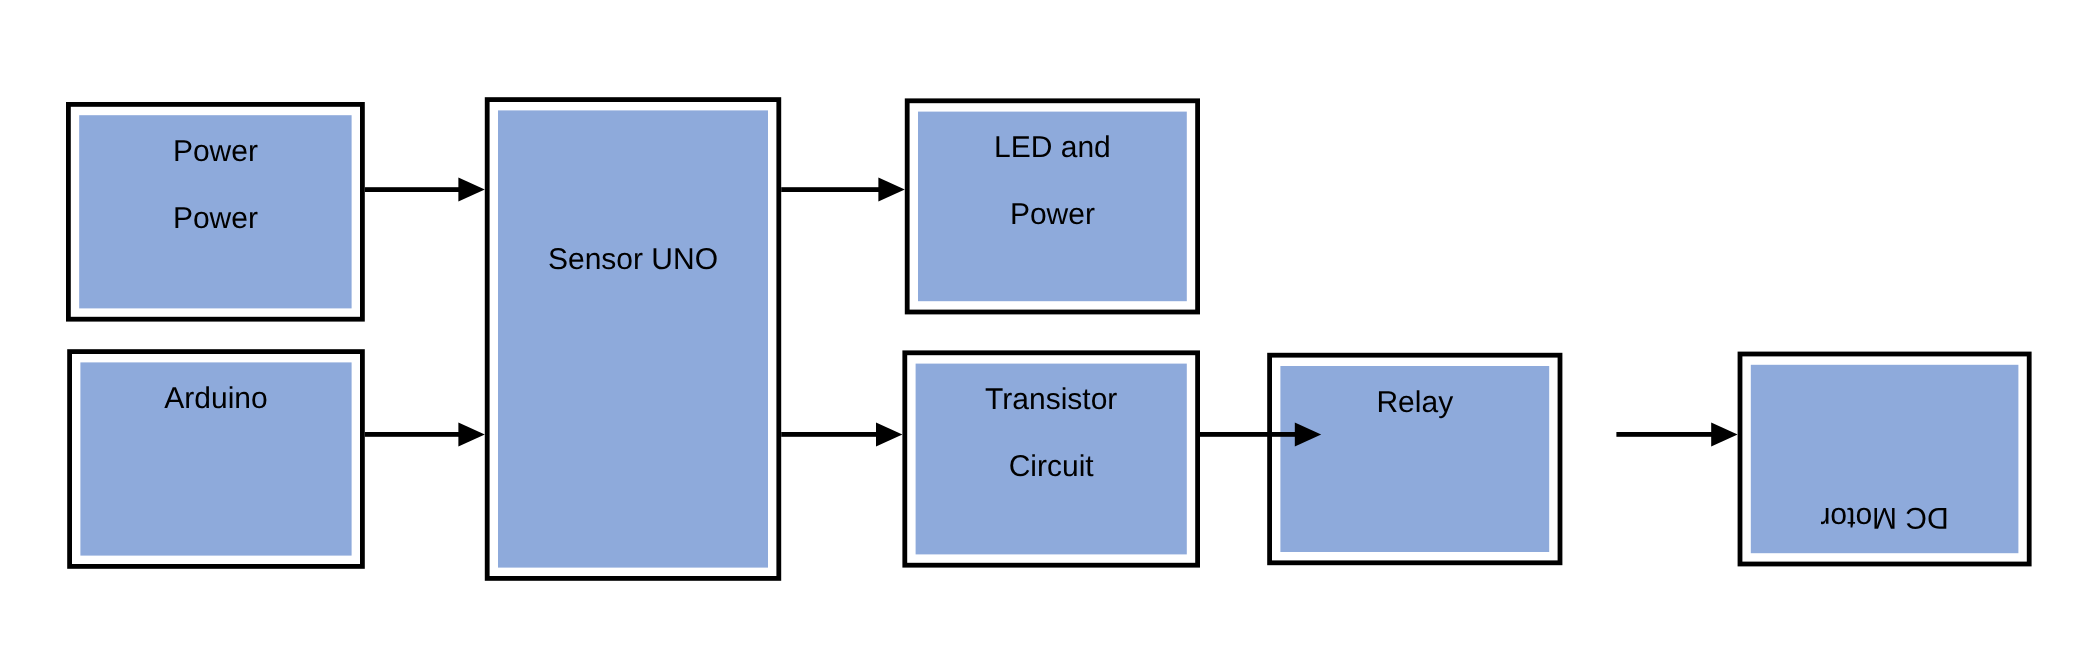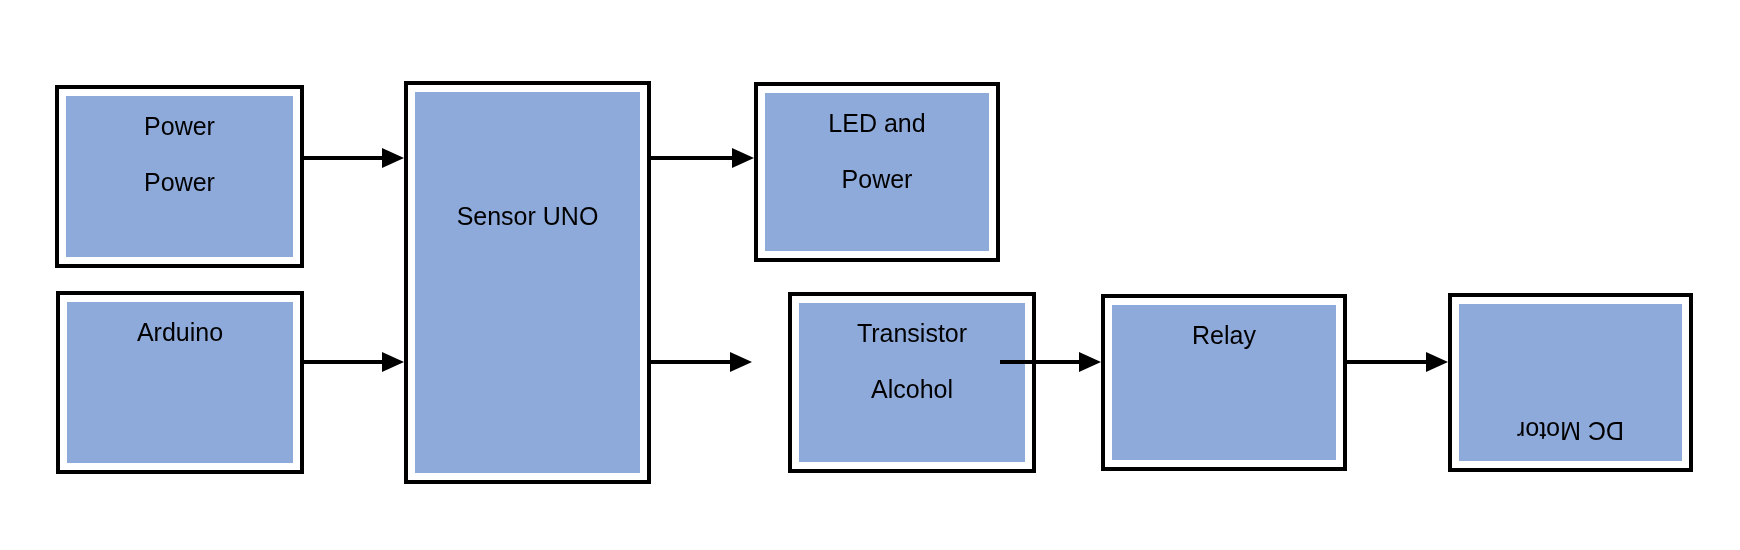--- a/index.html
+++ b/index.html
@@ -31,22 +31,22 @@
     color: #000000;
     white-space: nowrap;
   }
   .label span { display: block; }
   
   .n-power      { left: 55px;   top: 85px;  width: 249px; height: 183px; }
   .n-alcohol    { left: 56px;   top: 291px; width: 248px; height: 183px; }
   .n-arduino    { left: 404px;  top: 81px;  width: 247px; height: 403px; }
   .n-arduino .label { top: 96px; }
   .n-led        { left: 754px;  top: 82px;  width: 246px; height: 180px; }
-  .n-transistor { left: 788px;  top: 292px; width: 248px; height: 181px; }
-  .n-relay      { left: 1101px; top: 294px; width: 246px; height: 177px; }
+  .n-transistor { left: 752px;  top: 292px; width: 248px; height: 181px; }
+  .n-relay      { left: 1056px; top: 294px; width: 246px; height: 177px; }
   .n-dcmotor    { left: 1448px; top: 293px; width: 245px; height: 179px; }
   .n-dcmotor .label {
     top: auto; bottom: 2px;
     transform: rotate(180deg);
   }
   
   .arrow { position: absolute; height: 20px; }
   .arrow .shaft {
     position: absolute;
     left: 0; right: 18px; top: 8px;
@@ -104,21 +104,21 @@
         <span>LED and</span>
         <span>Power</span>
       </div>
     </div>
   </div>
 
   <div class="node n-transistor">
     <div class="fill">
       <div class="label">
         <span>Transistor</span>
-        <span>Alcohol</span>
+        <span>Circuit</span>
       </div>
     </div>
   </div>
 
   <div class="node n-relay">
     <div class="fill">
       <div class="label">
         <span>Relay</span>
       </div>
     </div>

